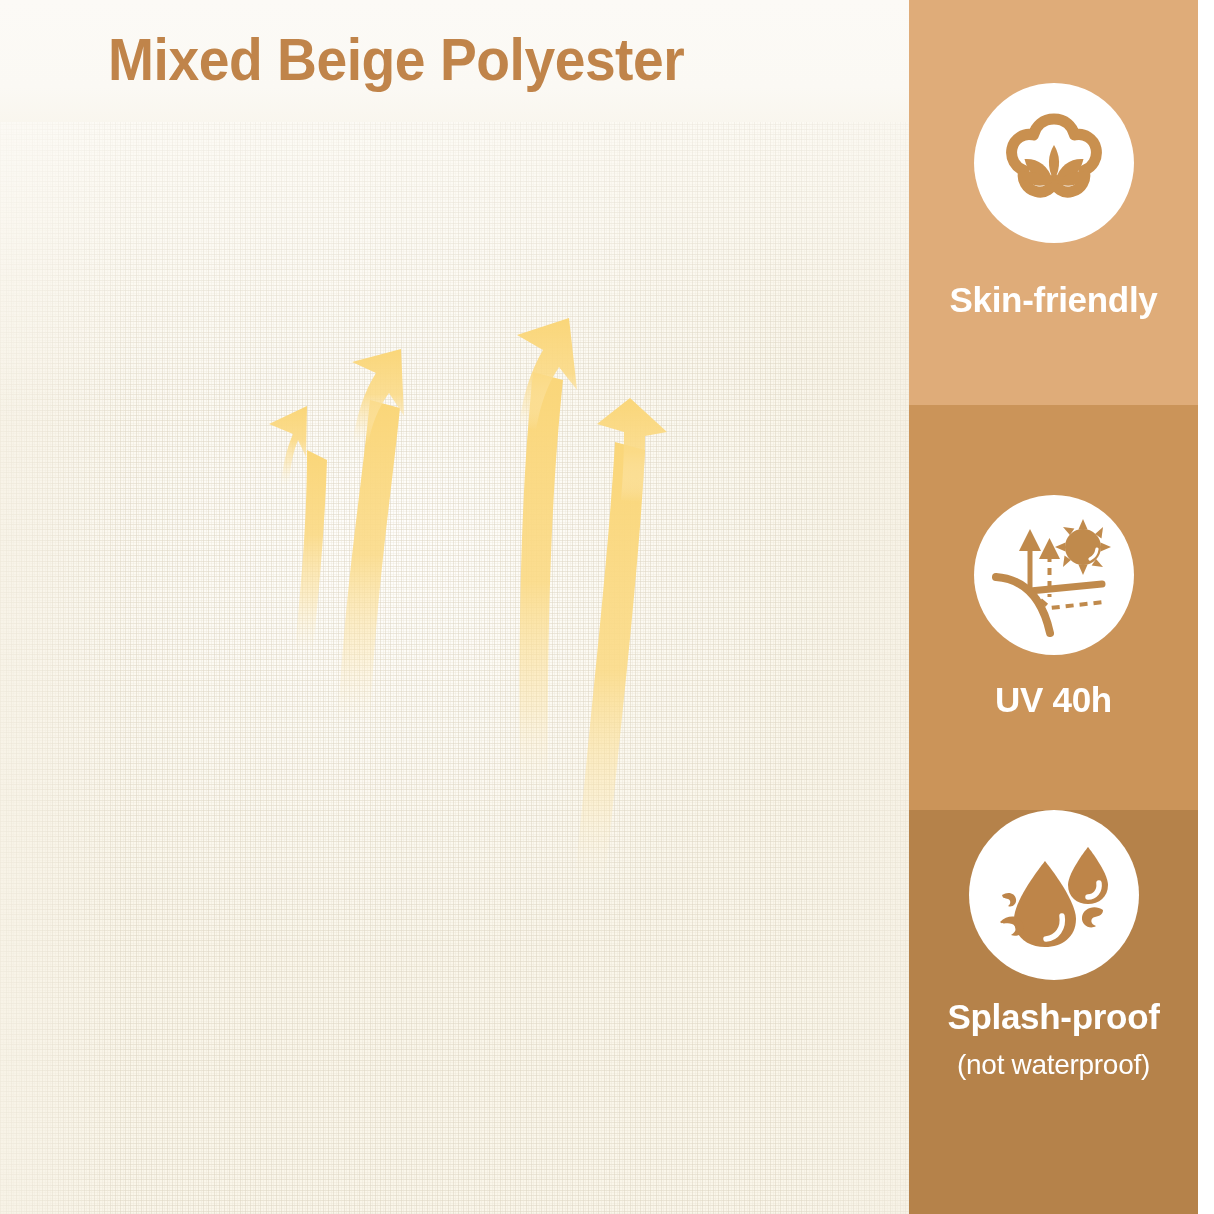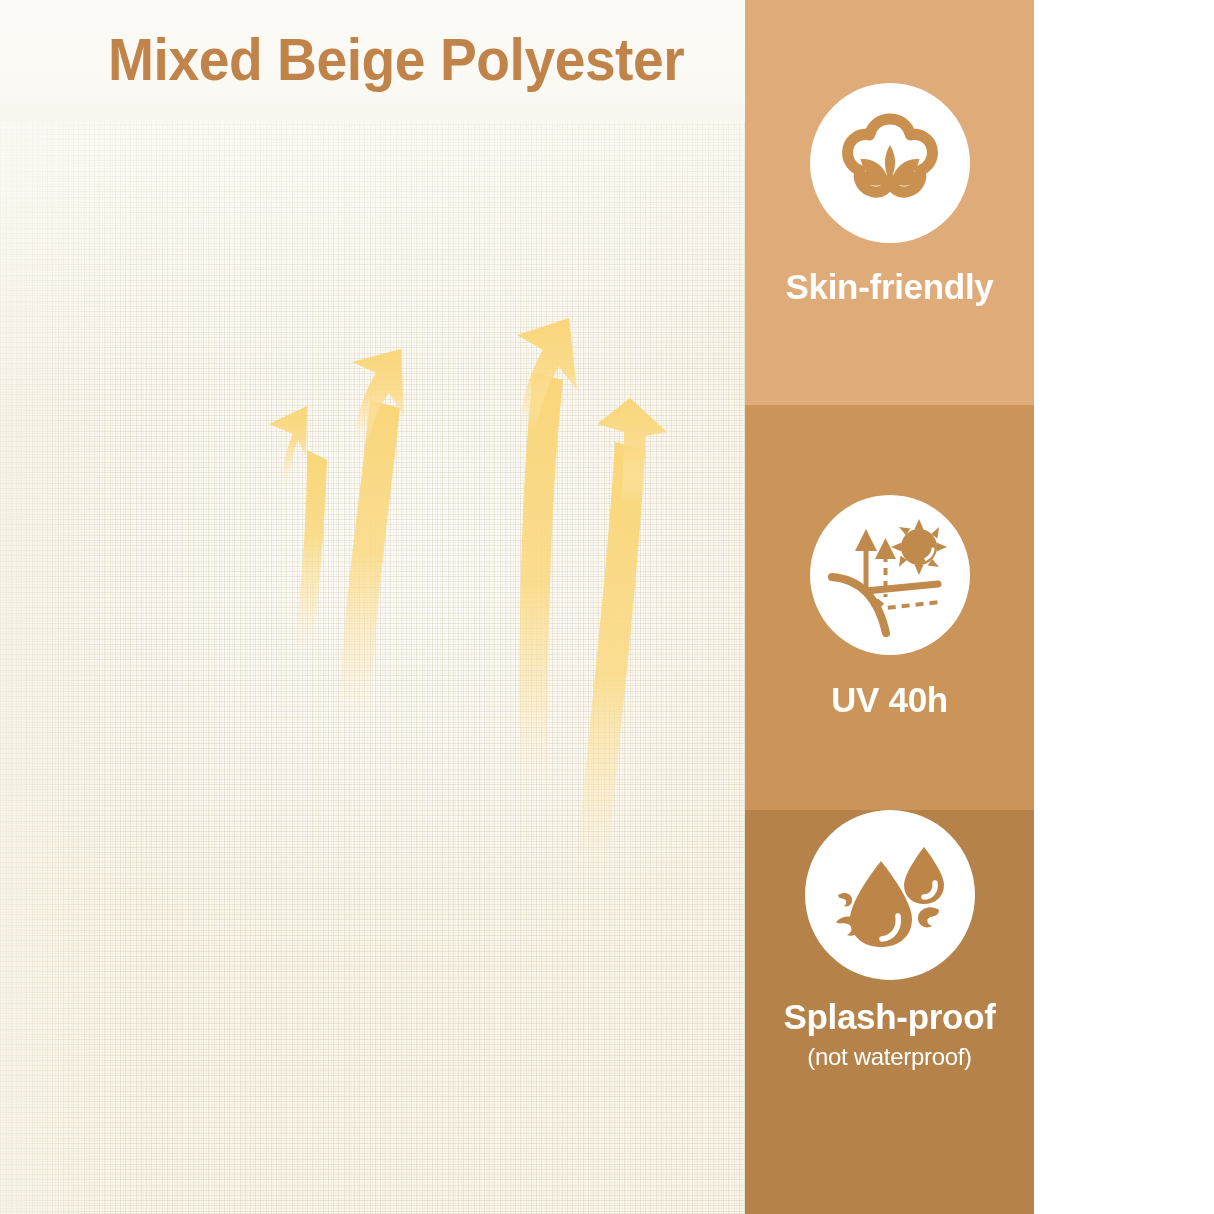--- a/index.html
+++ b/index.html
@@ -6,21 +6,21 @@
     margin: 0;
     padding: 0;
     background: #ffffff;
   }
   body {
     font-family: "Liberation Sans", sans-serif;
   }
 
   .poster {
     position: relative;
-    width: 1034px;
+    width: 1198px;
     height: 1214px;
     overflow: hidden;
     background: #FBF9F5;
   }
 
   
   .fabric-pane {
     position: absolute;
     left: 0;
     top: 0;
@@ -116,21 +116,21 @@
   .feature {
     position: relative;
     width: 289px;
     box-sizing: border-box;
     display: flex;
     flex-direction: column;
     align-items: center;
     justify-content: flex-start;
   }
 
-  .feature-1 { height: 405px; background: #DFAC79; padding-top: 83px; }
+  .feature-1 { height: 405px; background: #DFAC79; padding-top: 83px; gap: 13px; }
   .feature-2 { height: 405px; background: #CB9459; padding-top: 90px; }
   .feature-3 { height: 404px; background: #B5824A; }
 
   .badge {
     width: 160px;
     height: 160px;
     border-radius: 50%;
     background: #ffffff;
     display: flex;
     align-items: center;
@@ -148,26 +148,26 @@
     letter-spacing: -0.3px;
     white-space: nowrap;
   }
   .feature-1 .feature-label { margin-top: 24px; }
   .feature-2 .feature-label { margin-top: 25px; }
   .feature-3 .feature-label { margin-top: 17px; }
 
   .feature-sublabel {
     color: #ffffff;
     font-weight: normal;
-    font-size: 24px;
+    font-size: 28px;
     line-height: 38px;
     text-align: right;
     letter-spacing: -0.3px;
     white-space: nowrap;
-    margin-top: 1px;
+    margin-top: 9px;
   }
 </style>
 </head>
 <body>
 
 <div class="poster">
 
   <div class="fabric-pane">
     <div class="fabric-topband"></div>
     <div class="fabric-swatch"></div>

